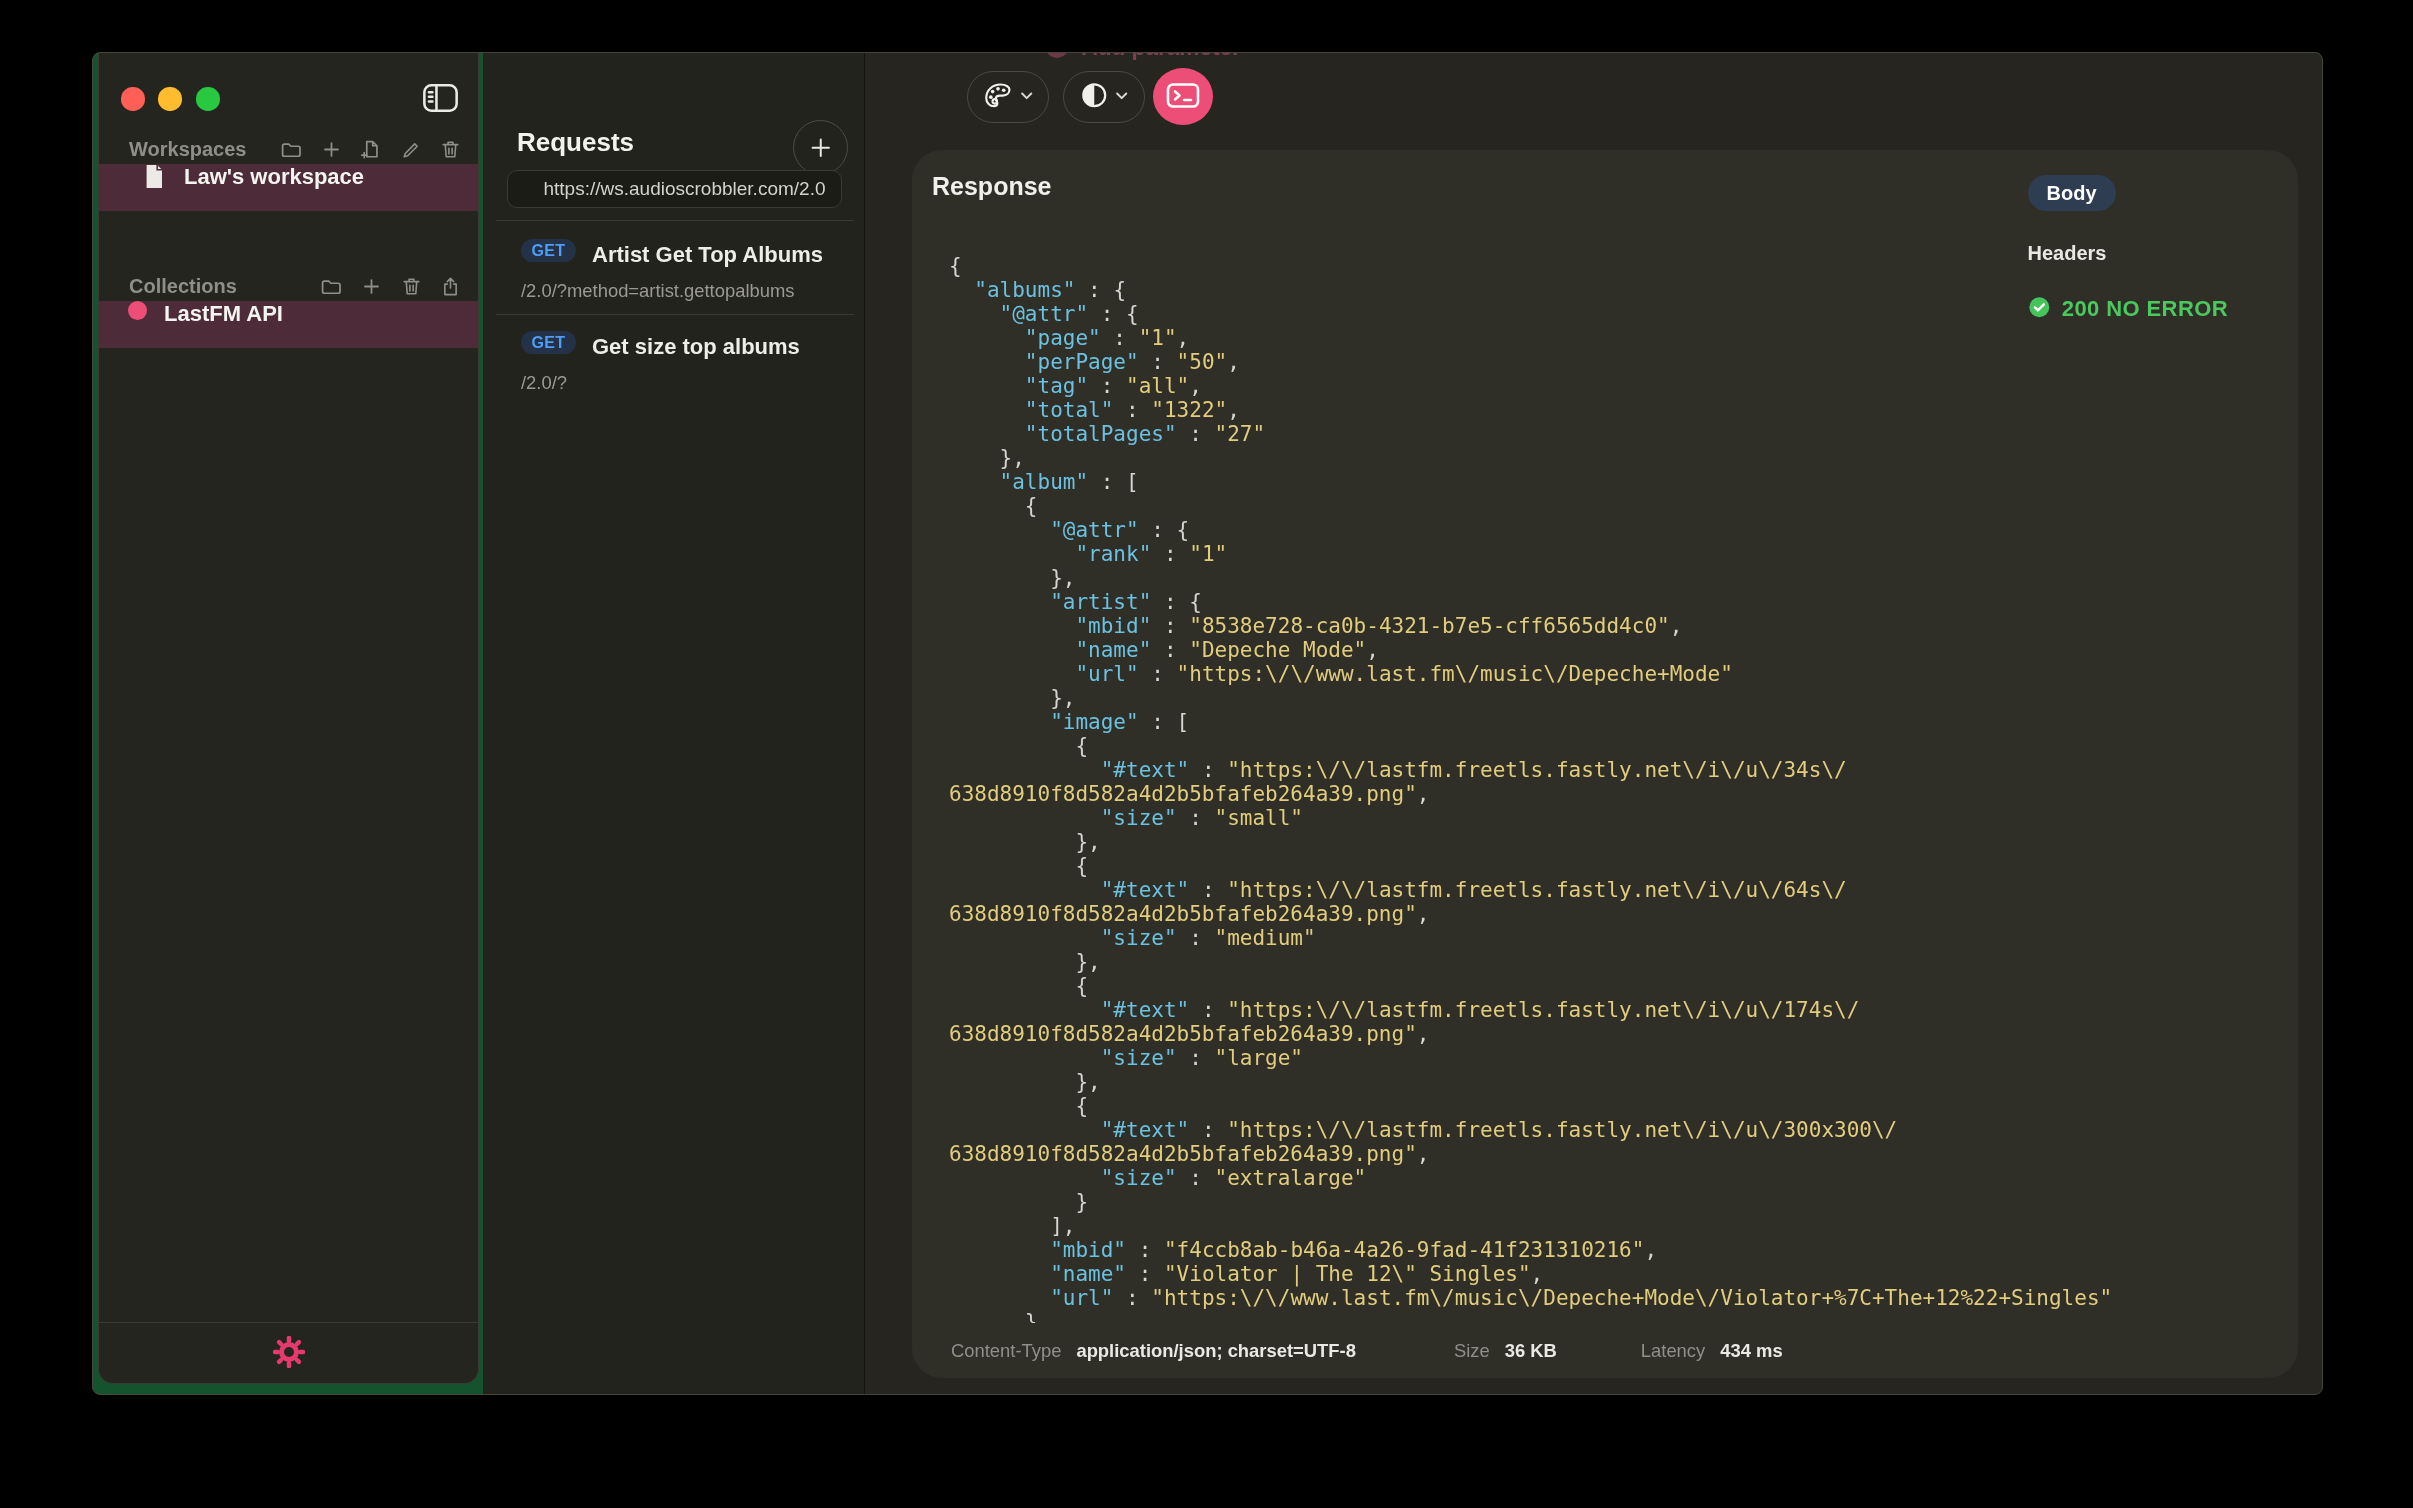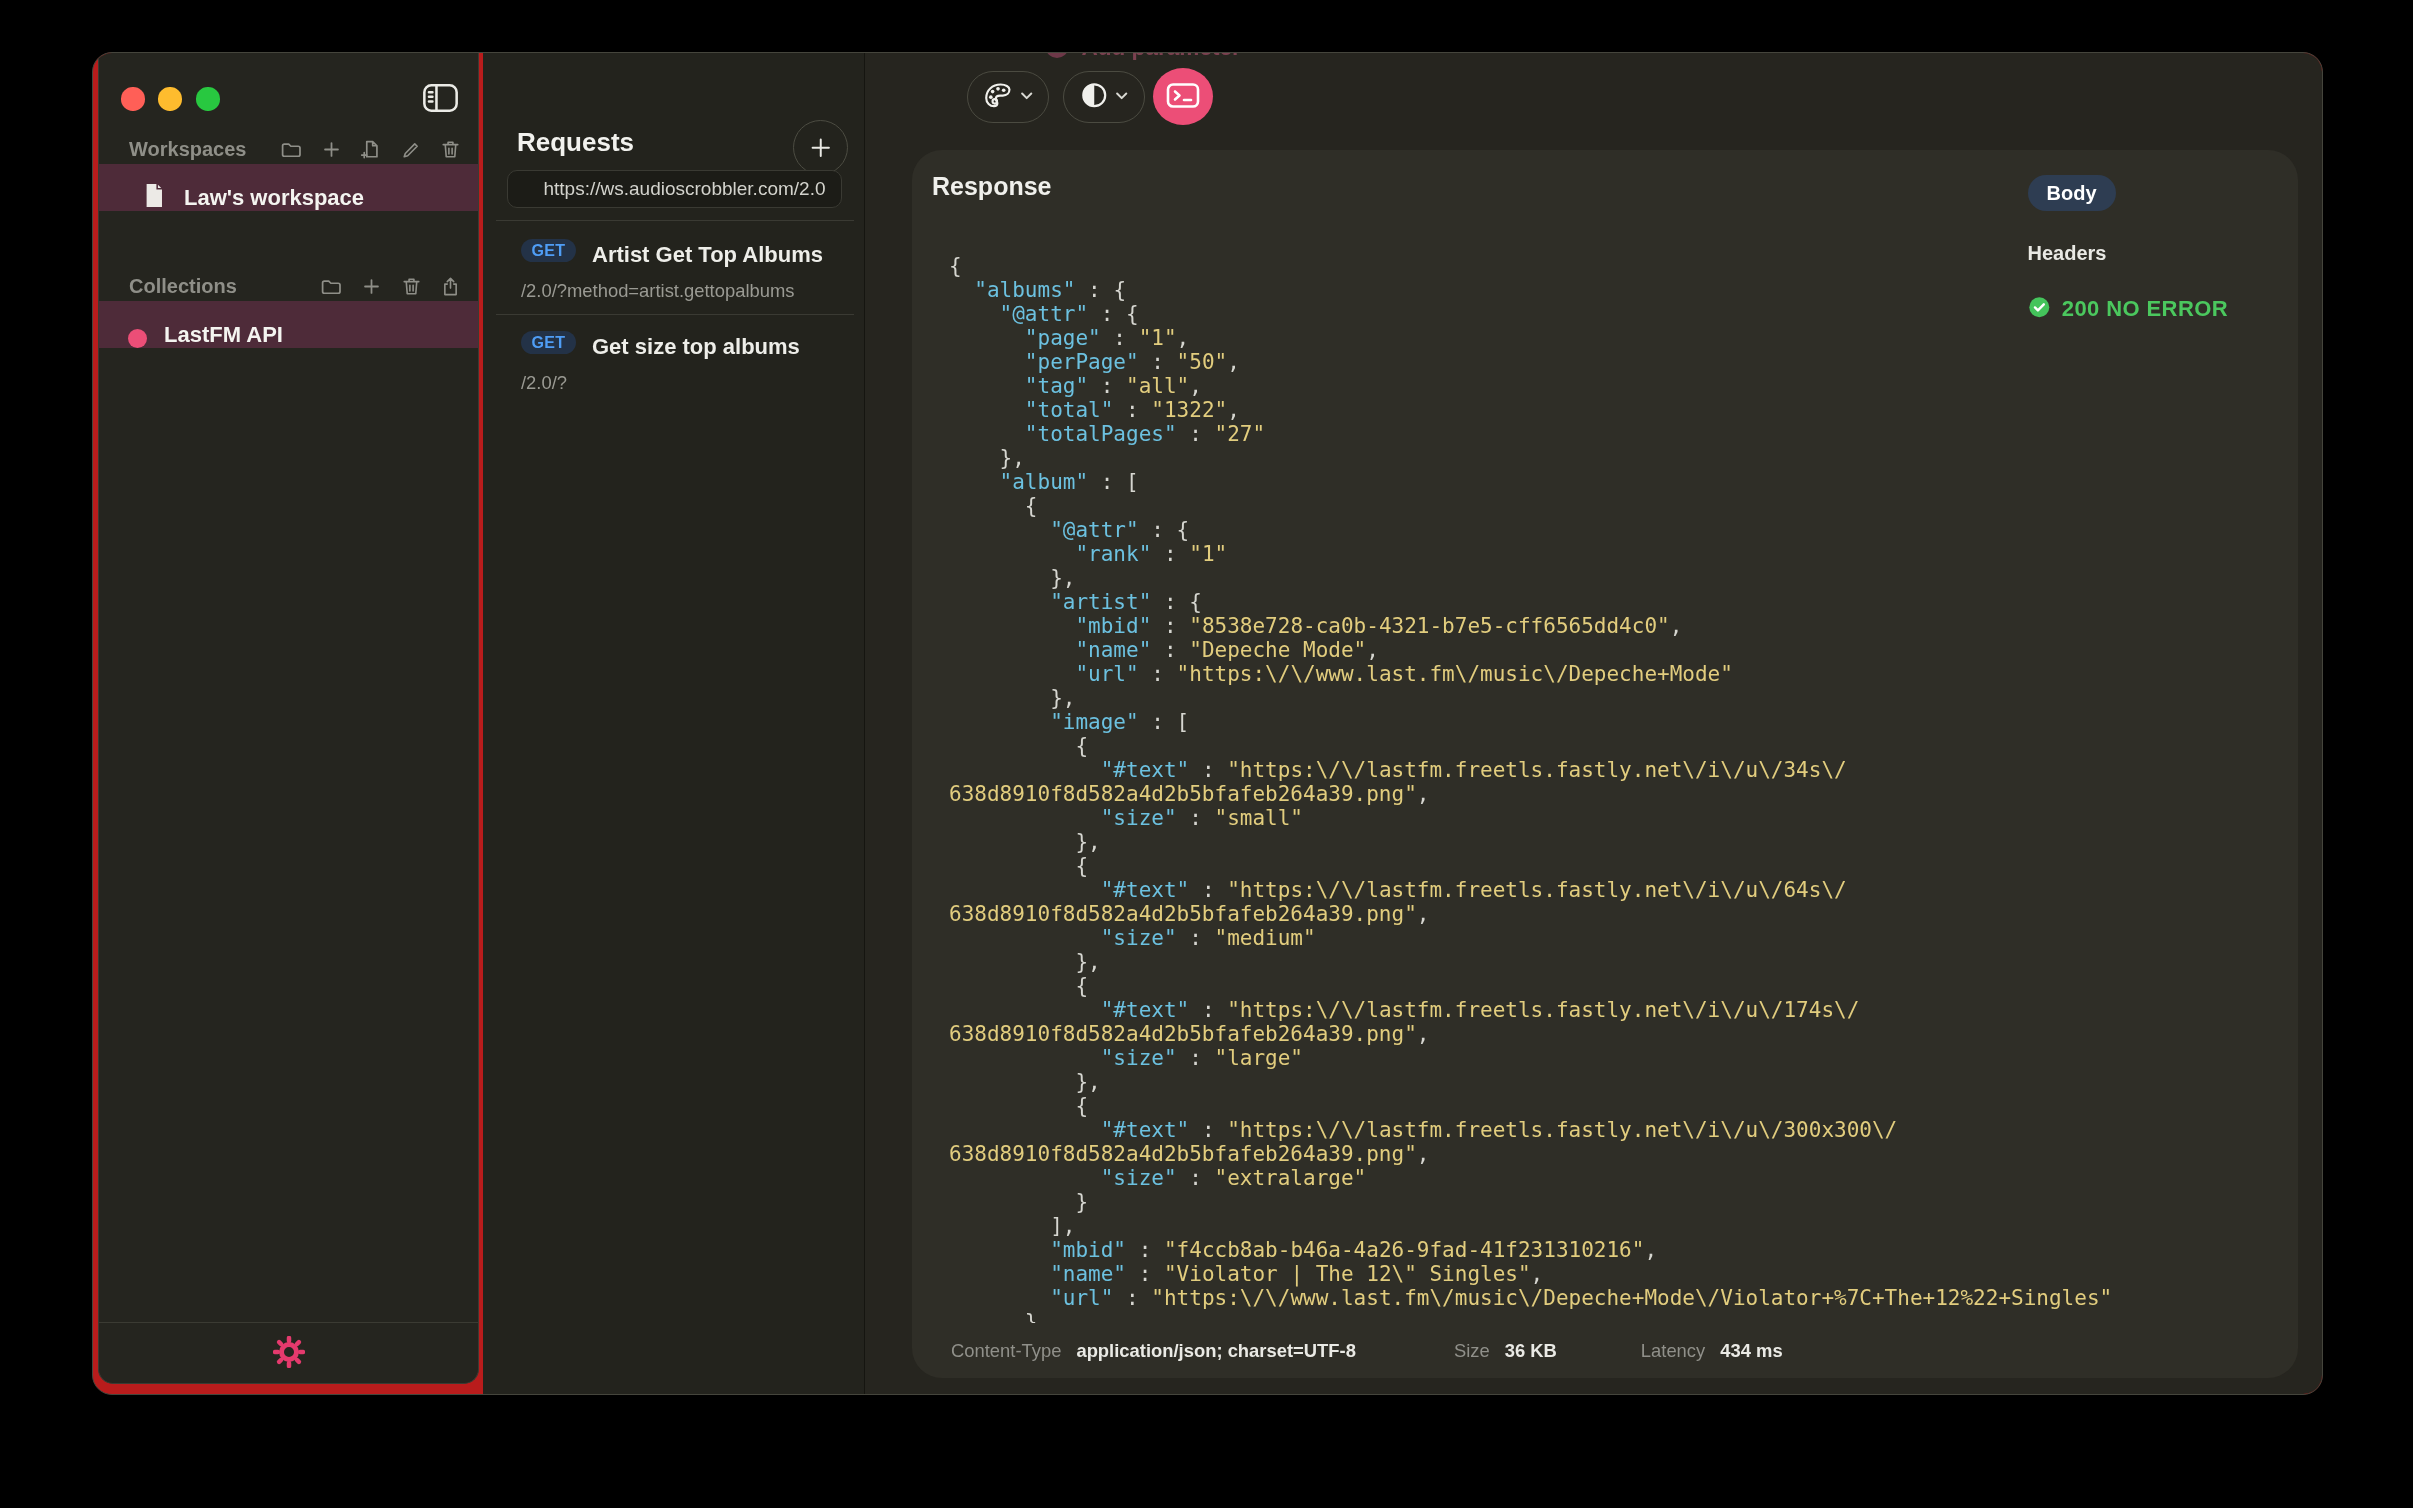--- a/index.html
+++ b/index.html
@@ -1,31 +1,31 @@
 <!DOCTYPE html>
 <html style="--accent-pink: #ec4e77; --selected-row: #4e2b39; --get-blue: #4f9df5; --green: #4bc85e; --json-key: #6cc1e0; --json-str: #e2cd7e;font-size:13.4px"><head>
 <meta charset="utf-8">
 <style>
   html,body{margin:0;padding:0;background:#000;width:2413px;height:1508px;overflow:hidden;
     font-family:"Liberation Sans",sans-serif;-webkit-font-smoothing:antialiased;}
-  .window{position:absolute;left:92px;top:52px;width:2231px;height:1343px;border-radius:20px;
-    background:#b91c1c;border:1.7px solid #45453c;box-sizing:border-box;overflow:hidden;}
+  .window{position:absolute;left:92px;top:52px;width:2231px;height:1343px;border-radius:8px;
+    background:#14532d;border:1.7px solid #45453c;box-sizing:border-box;overflow:hidden;}
   
   .sidebar{position:absolute;left:5px;top:0;width:381px;height:1331px;background:#25251f;
     border:0.8px solid #3b3b33;border-top:none;border-radius:0 0 15px 15px;box-sizing:border-box;}
   .traffic{position:absolute;top:34px;width:23.5px;height:23.5px;border-radius:50%;}
   .t-red{left:22px;background:#ff5f57;}
   .t-yellow{left:59px;background:#febc2e;}
   .t-green{left:97px;background:#28c840;}
   .toggle-btn{position:absolute;right:18.4px;top:30px;width:39px;height:30px;}
   .section-head{position:absolute;left:0;width:100%;height:25px;display:flex;align-items:center;}
   .section-label{margin-left:30px;font-size:20px;font-weight:bold;color:#8f8f88;flex:0 0 auto;}
   .section-icons{margin-left:auto;margin-right:17px;display:flex;gap:18.4px;align-items:center;}
   .section-icons svg{display:block;}
-  .side-row{position:absolute;left:0;width:100%;height:47px;display:flex;align-items:flex-end;}
+  .side-row{position:absolute;left:0;width:100%;height:47px;display:flex;align-items:flex-start;}
   .side-row.selected{background:var(--selected-row,#4e2b39);}
   .side-row .row-label{font-size:22px;font-weight:bold;color:#f4f4f0;}
   .dot{width:19px;height:19px;border-radius:50%;background:var(--accent-pink,#ec4e77);margin:0 17px 0 29px;}
   .ws-doc{margin:0 18.4px 0 44px;}
   .settings-bar{position:absolute;left:0;bottom:0;width:100%;height:60px;border-top:0.8px solid #3b3b33;
     display:flex;align-items:center;justify-content:center;}
   
   .requests{position:absolute;left:390px;top:0;width:382px;height:100%;background:#23231d;
     border-right:1.7px solid #151510;box-sizing:border-box;}
   .req-title{position:absolute;left:34px;top:74px;font-size:26px;font-weight:bold;color:#f2f2ee;}

